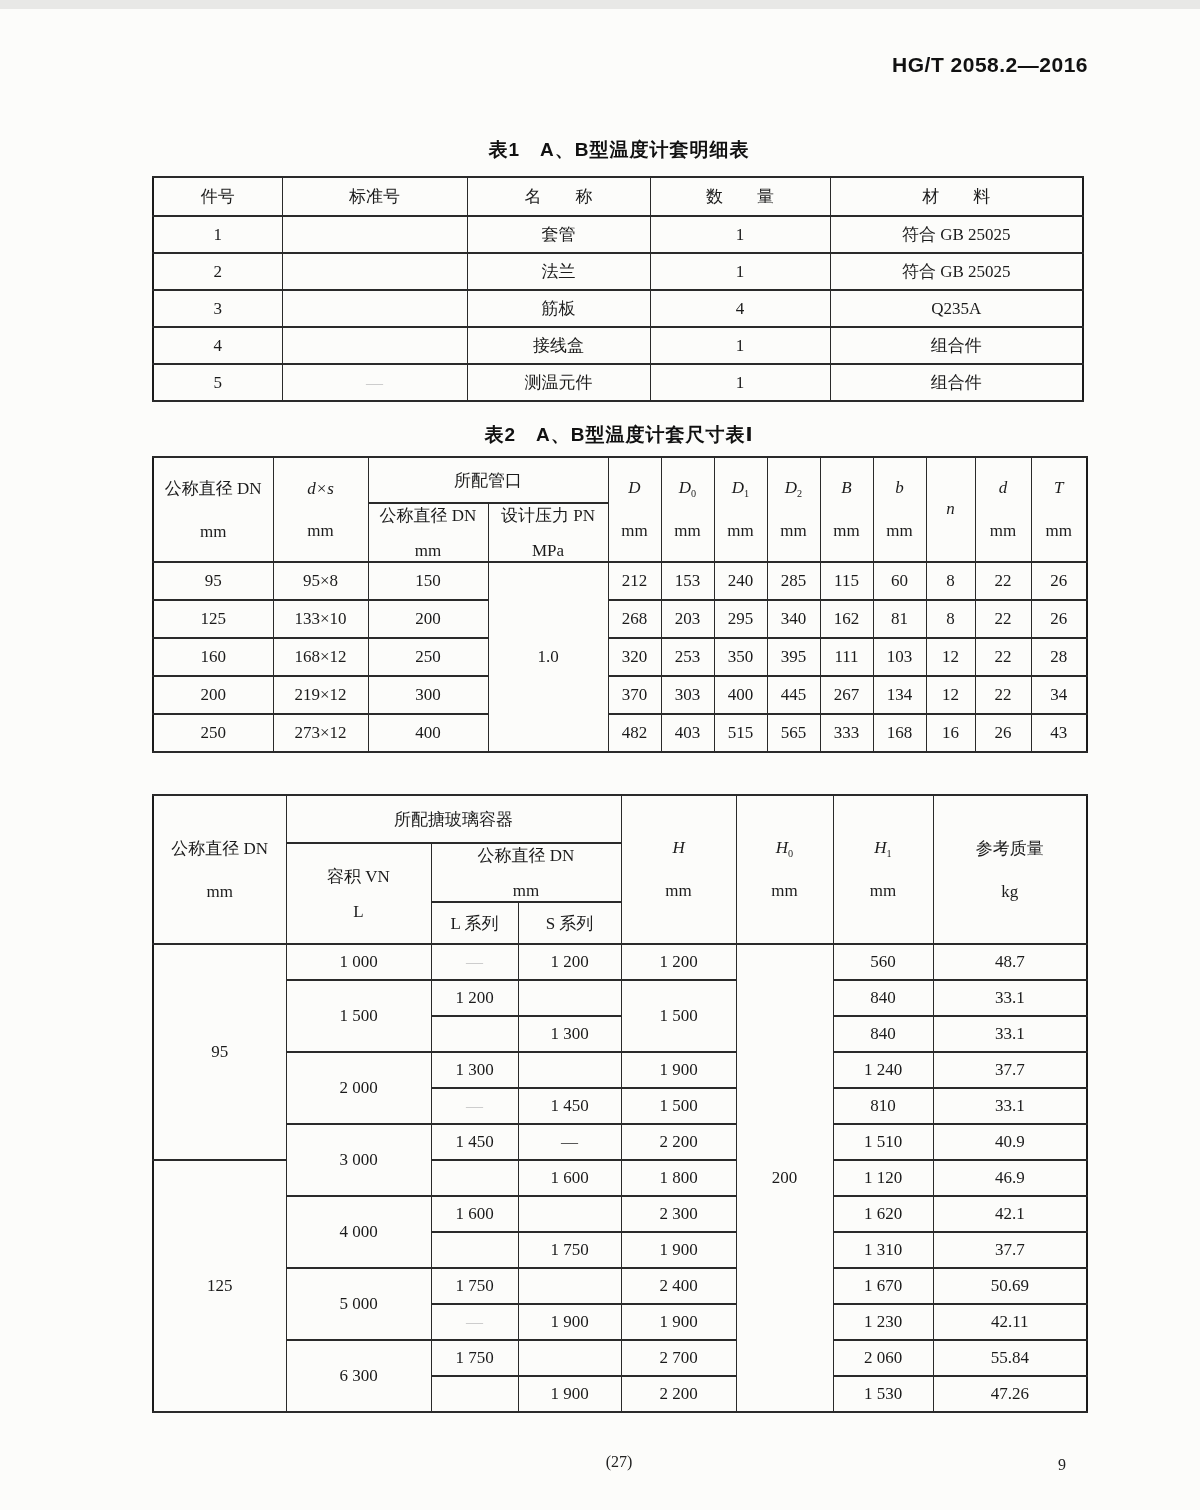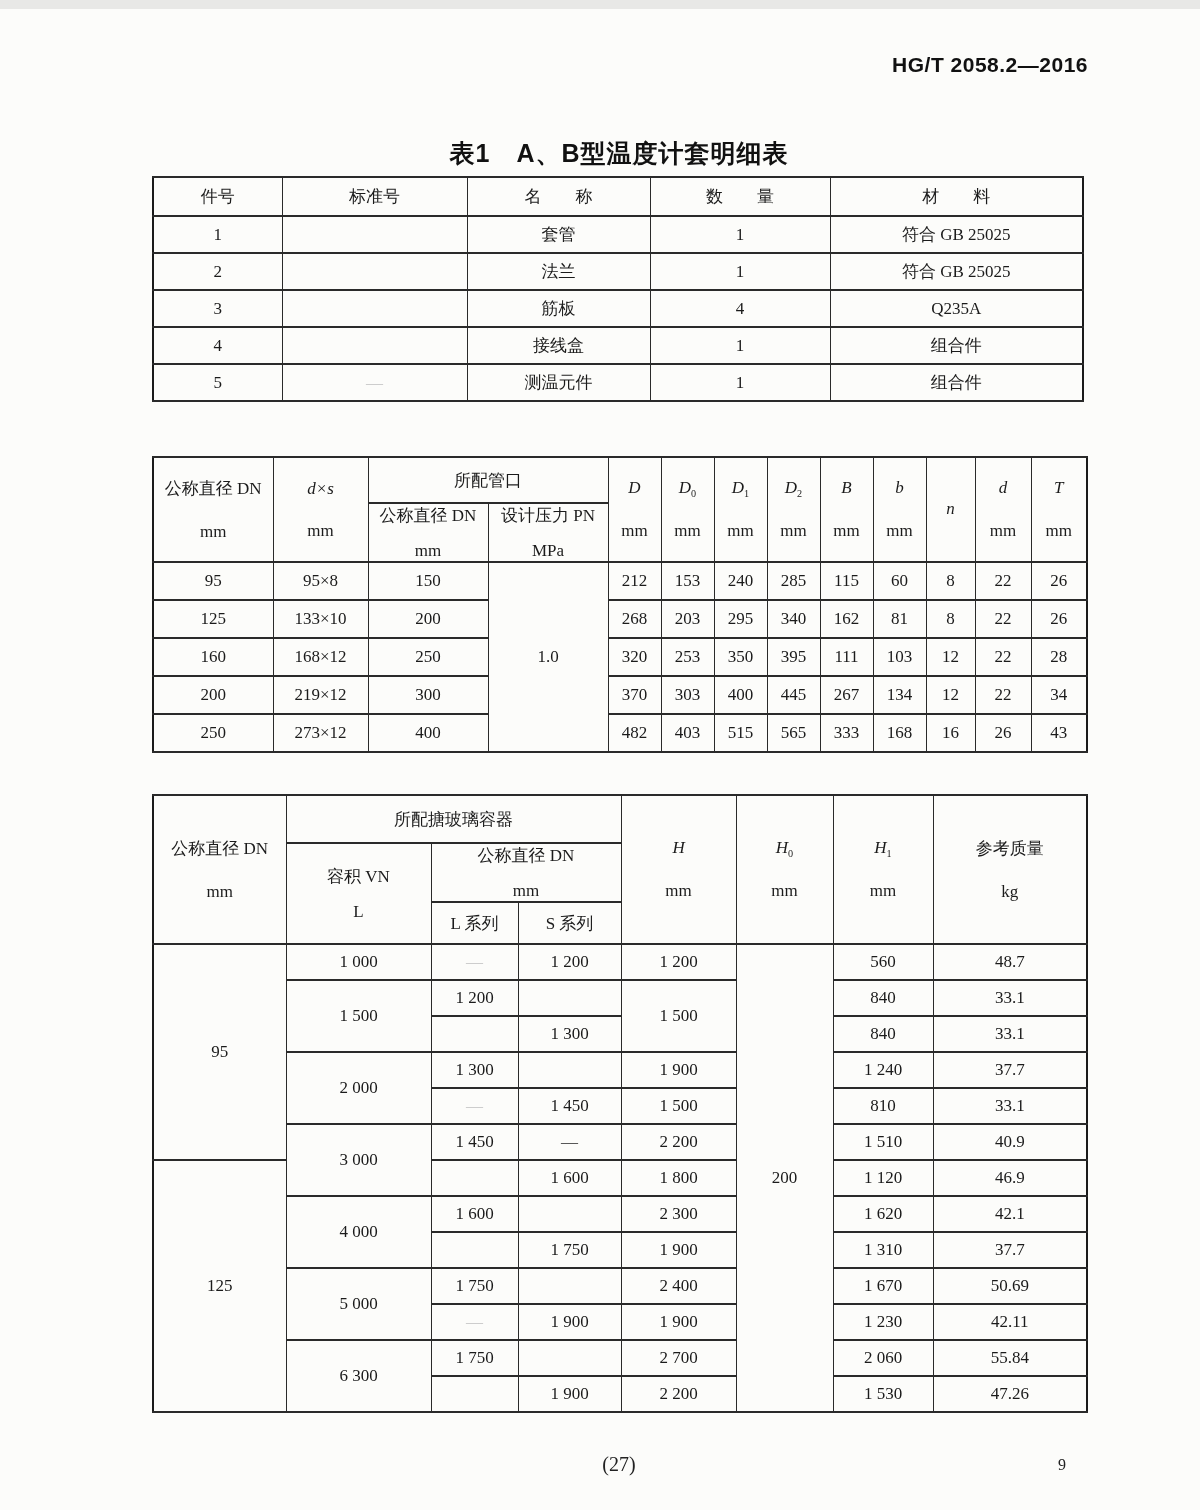--- a/index.html
+++ b/index.html
@@ -9,21 +9,21 @@
     background: #fcfcfa; color: #151515; margin: 9px auto; overflow: hidden;
   }
   .doc-number {
     position: absolute; top: 44px; right: 112px;
     font-family: "Liberation Sans", "DejaVu Sans", sans-serif;
     font-weight: bold; font-size: 21px; letter-spacing: 0.5px; color: #111;
   }
   .title {
     position: absolute; left: 152px; width: 934px; text-align: center;
     font-family: "Liberation Sans", "DejaVu Sans", sans-serif;
-    font-weight: bold; font-size: 25px; color: #111; letter-spacing: 1px;
+    font-weight: bold; font-size: 19px; color: #111; letter-spacing: 1px;
   }
   .t1-title { top: 128px; }
   .t2-title { top: 413px; }
   .t3-title { top: 750px; }
 
   table {
     position: absolute; border-collapse: collapse; table-layout: fixed;
     border: 2px solid #1a1a1a; font-size: 17px; color: #1b1b1b;
   }
   th, td {
@@ -48,21 +48,21 @@
   .t2 tbody tr { height: 38px; }
 
   .t3 { left: 152px; top: 785px; width: 934px; }
   .t3 tr.h1 { height: 48px; }
   .t3 tr.h2 { height: 55px; }
   .t3 tr.h3 { height: 42px; }
   .t3 tbody tr { height: 36px; }
 
   .footer-center {
     position: absolute; left: 152px; width: 934px; top: 1444px;
-    text-align: center; font-size: 20px; color: #222;
+    text-align: center; font-size: 16px; color: #222;
   }
   .footer-right {
     position: absolute; left: 1058px; top: 1447px; font-size: 16px; color: #222;
   }
 </style>
 </head>
 <body>
 
 <div class="page">
 
@@ -118,20 +118,21 @@
       <tr>
         <td>5</td>
         <td class="faint">—</td>
         <td>测温元件</td>
         <td>1</td>
         <td>组合件</td>
       </tr>
     </tbody>
   </table>
 
+  <div class="title t2-title">表2　A、B型温度计套尺寸表Ⅰ</div>
   <table class="t2">
     <colgroup>
       <col style="width:120px">
         <col style="width:95px">
         <col style="width:120px">
         <col style="width:120px">
       <col style="width:53px">
         <col style="width:53px">
         <col style="width:53px">
         <col style="width:53px">

